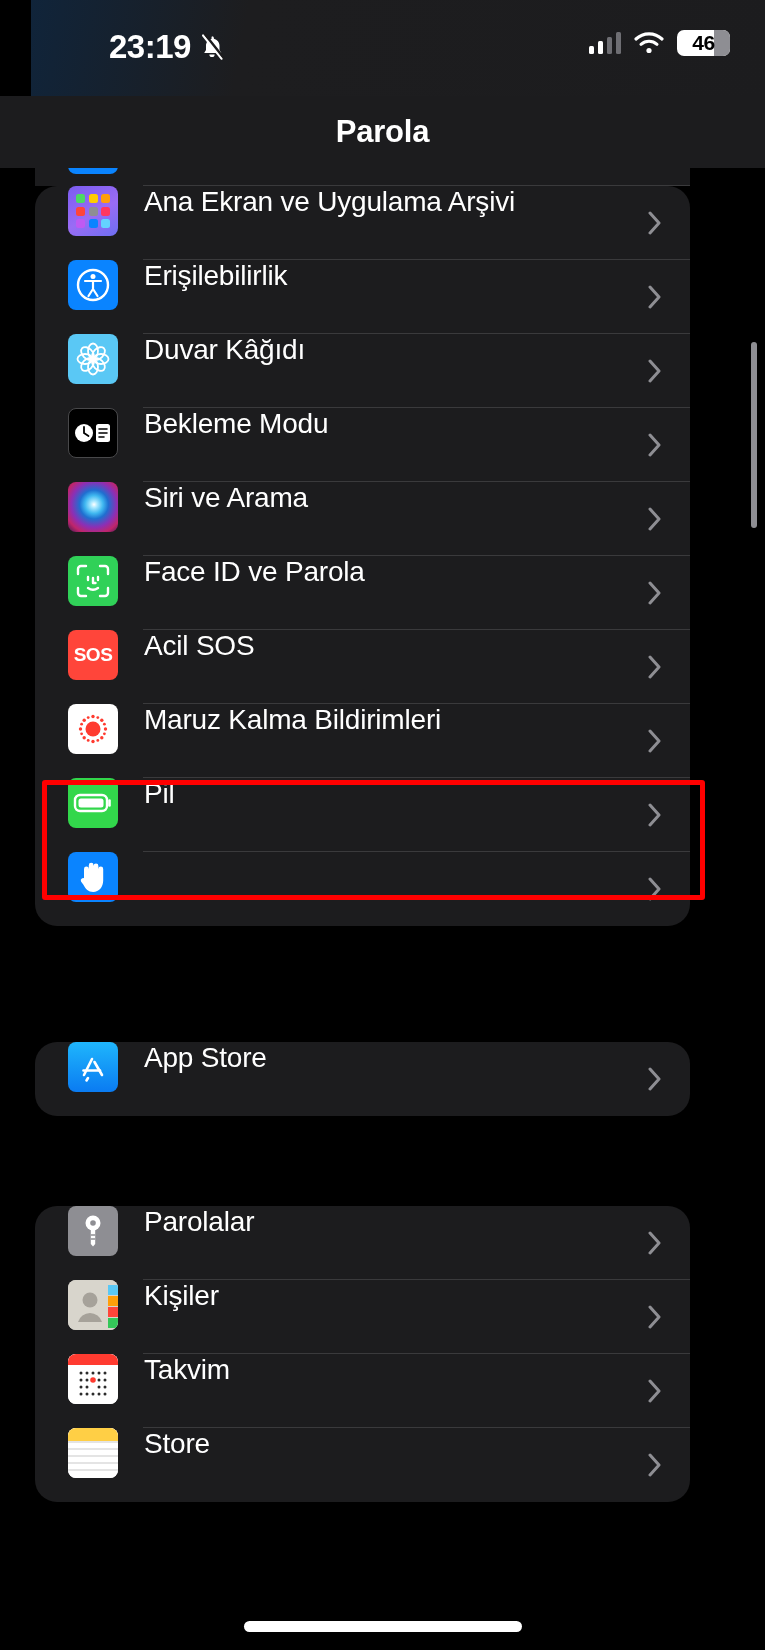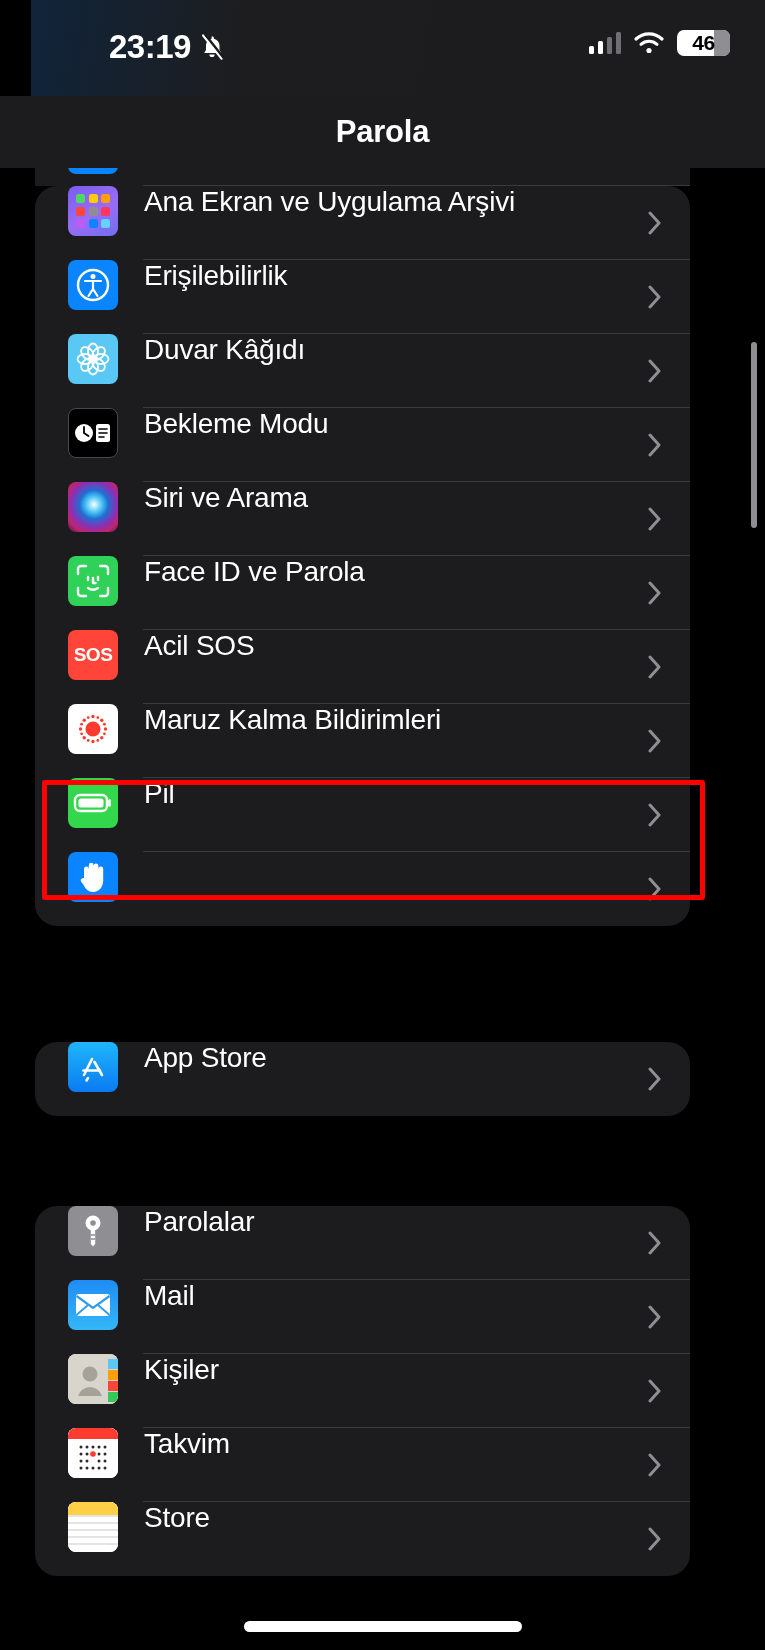--- a/index.html
+++ b/index.html
@@ -402,36 +402,20 @@
         </div>
         <div class="row-label">Parolalar</div>
         <span class="chevron">
           <svg width="14" height="26" viewBox="0 0 14 26">
               <polyline points="2,3 11,13 2,23" fill="none" stroke="#8e8e93" stroke-width="3" stroke-linecap="round" stroke-linejoin="round"></polyline>
             </svg>
         </span>
         <div class="sep"></div>
       </div>
 
-      <div class="row">
-        <div class="icon-box ic-mail">
-          <svg width="38" height="28" viewBox="0 0 38 28">
-            <rect x="2" y="3" width="34" height="22" rx="3" fill="#fff"></rect>
-            <path d="M2.5 5 L19 17 L35.5 5" fill="none" stroke="#2d9cf0" stroke-width="2.2"></path>
-            <path d="M2.5 24 L14 14 M35.5 24 L24 14" fill="none" stroke="#2d9cf0" stroke-width="1.8"></path>
-          </svg>
-        </div>
-        <div class="row-label">Mail</div>
-        <span class="chevron">
-          <svg width="14" height="26" viewBox="0 0 14 26">
-              <polyline points="2,3 11,13 2,23" fill="none" stroke="#8e8e93" stroke-width="3" stroke-linecap="round" stroke-linejoin="round"></polyline>
-            </svg>
-        </span>
-        <div class="sep"></div>
-      </div>
 
       <div class="row">
         <div class="icon-box ic-contacts">
           <svg width="50" height="50" viewBox="0 0 50 50">
             <rect x="0" y="0" width="50" height="50" fill="#d8d5cc"></rect>
             <circle cx="22" cy="20" r="7.5" fill="#a6a29a"></circle>
             <path d="M10 42 a12.5 12.5 0 0 1 24 0 Z" fill="#a6a29a"></path>
             <rect x="40" y="5" width="10" height="10" fill="#5ac8f5"></rect>
             <rect x="40" y="16" width="10" height="10" fill="#ff9f0a"></rect>
             <rect x="40" y="27" width="10" height="10" fill="#ff453a"></rect>

